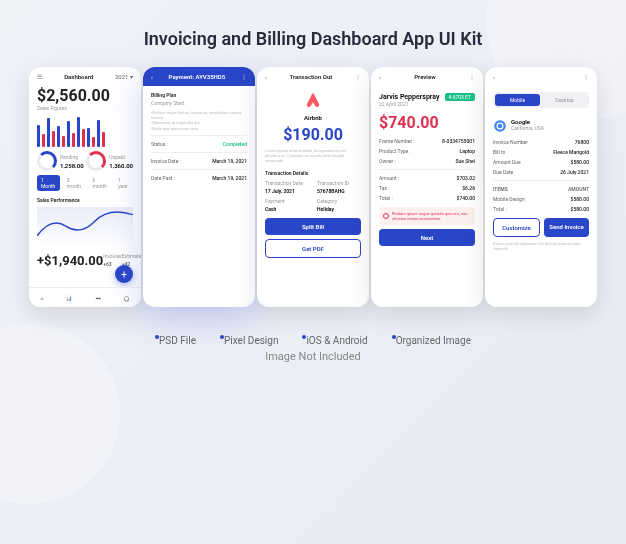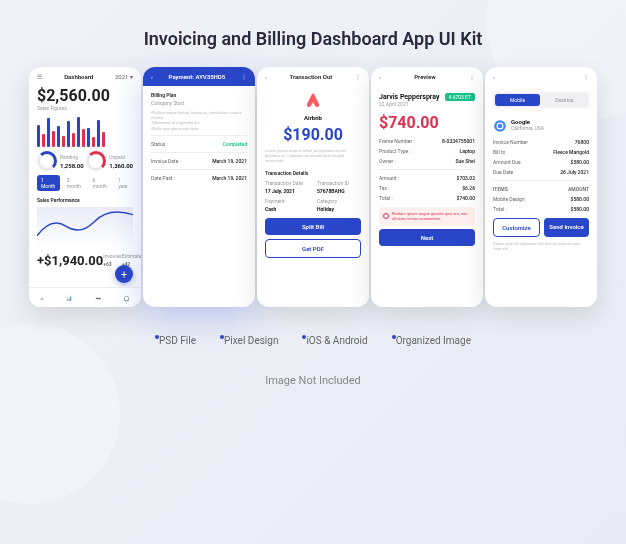--- a/index.html
+++ b/index.html
@@ -49,21 +49,21 @@
 .mini-row{display:flex;justify-content:space-between;padding:2px 8px;font-size:5px;color:#666}
 .mini-row .v{color:#222;font-weight:500}
 .pill-tabs{display:flex;gap:2px;margin:6px 8px;background:#f0f0f5;border-radius:4px;padding:2px}
 .pill{flex:1;text-align:center;padding:3px;font-size:5px;border-radius:3px;color:#999}
 .pill.active{background:#2a46c8;color:#fff}
 .warn{margin:4px 8px;padding:4px;border-radius:3px;background:#fff0f0;color:#e03050;font-size:4px;display:flex;gap:3px;align-items:center}
 .warn-ico{width:6px;height:6px;border:1px solid #e03050;border-radius:50%;flex-shrink:0}
 .features{display:flex;justify-content:center;gap:24px;margin-top:28px;font-size:10px;color:#666}
 .feat{display:flex;align-items:flex-start;}
 .dot{width:4px;height:4px;background:#2a46c8;border-radius:50%}
-.footer{text-align:center;font-size:11px;color:#888;margin-top:28px}
+.footer{text-align:center;font-size:11px;color:#888;margin-top:4px}
 .hr{height:1px;background:#eee;margin:3px 8px}
 </style>
 </head>
 <body>
 
 <div class="bg-shape bg1"></div>
 <div class="bg-shape bg2"></div>
 
 <div class="title">Invoicing and Billing Dashboard App UI Kit</div>
 

